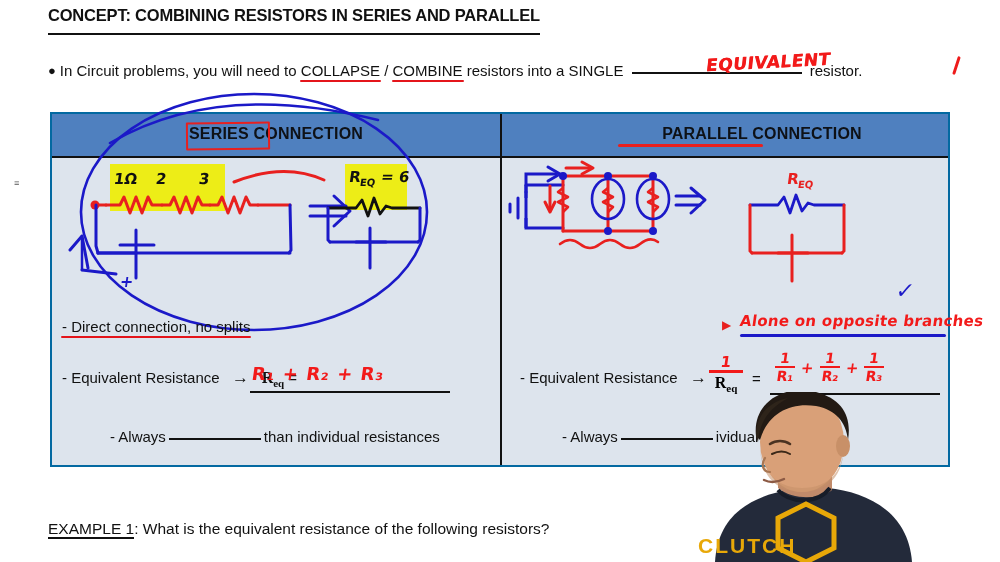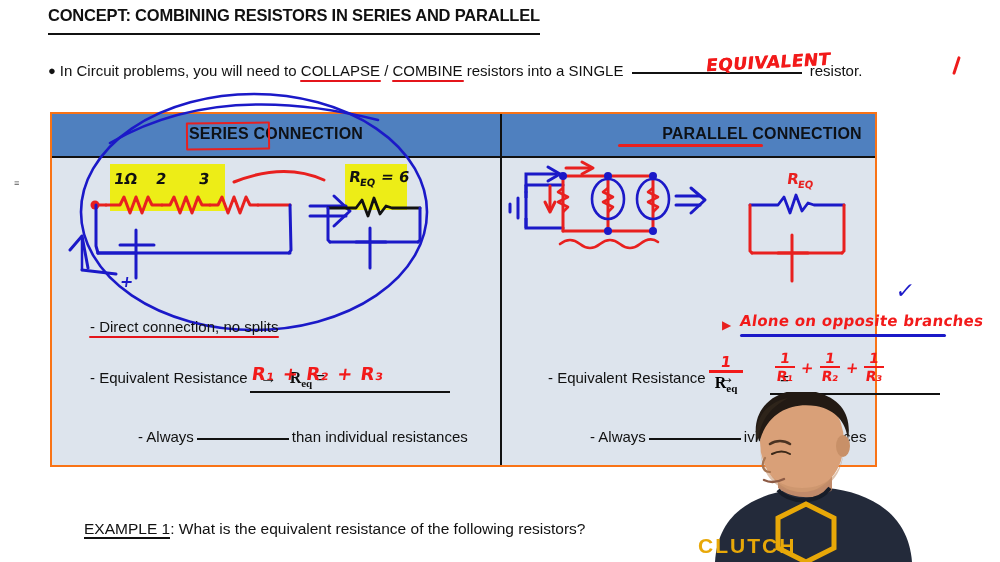--- a/index.html
+++ b/index.html
@@ -39,22 +39,22 @@
     letter-spacing:0.5px;transform:rotate(-3deg) skewX(-9deg);
     text-shadow:0.4px 0 #f21a1a;
   }
   .red-slash{
     position:absolute;left:955px;top:56px;width:3px;height:19px;background:#ee1b1b;
     transform:rotate(18deg);border-radius:2px;
   }
 
   
   .table{
-    position:absolute;left:50px;top:112px;width:827px;height:355px;
-    border:2px solid #f97316;background:#dde4ed;box-sizing:border-box;
+    position:absolute;left:50px;top:112px;width:900px;height:355px;
+    border:2px solid #0369a1;background:#dde4ed;box-sizing:border-box;
   }
   .thead{
     position:absolute;left:0;top:0;width:100%;height:44px;
     background:#4f80bf;border-bottom:2px solid #111;box-sizing:border-box;
   }
   .vsep{position:absolute;left:448px;top:0;width:2px;height:100%;background:#111;}
   .th{
     position:absolute;top:11px;width:448px;text-align:center;
     font-size:16px;font-weight:bold;color:#0e1116;letter-spacing:0.2px;
   }
@@ -76,37 +76,37 @@
     font-family:"DejaVu Sans",sans-serif;font-weight:bold;
     transform:skewX(-8deg);
   }
 
   
   .yellow{position:absolute;background:#eded17;}
   .zone{position:absolute;}
 
   
   .row-text{
-    position:absolute;font-size:15px;color:#111;white-space:nowrap;margin-left:28px;
+    position:absolute;font-size:15px;color:#111;white-space:nowrap;
   }
   .blank-sm{
     display:inline-block;width:92px;border-bottom:2px solid #111;
     margin:0 3px;vertical-align:2px;height:13px;
   }
   .req{font-weight:bold;font-size:16px;font-family:"Liberation Serif",serif;}
   .req sub{font-size:11px;}
   .long-blank{
     position:absolute;border-bottom:2px solid #111;height:1px;
   }
 
   
   .example{
     position:absolute;left:48px;top:520px;font-size:15.5px;color:#111;white-space:nowrap;
   }
-  .u-black{border-bottom:2px solid #111;padding-bottom:0px;margin-left:36px;}
+  .u-black{border-bottom:2px solid #111;padding-bottom:0px;}
 
   
   .cam{position:absolute;left:660px;top:392px;width:340px;height:170px;overflow:hidden;}
   .left-mark{
     position:absolute;left:14px;top:178px;font-size:9px;color:#555;font-weight:bold;
   }
   svg{display:block;}
 </style>
 </head>
 <body>

